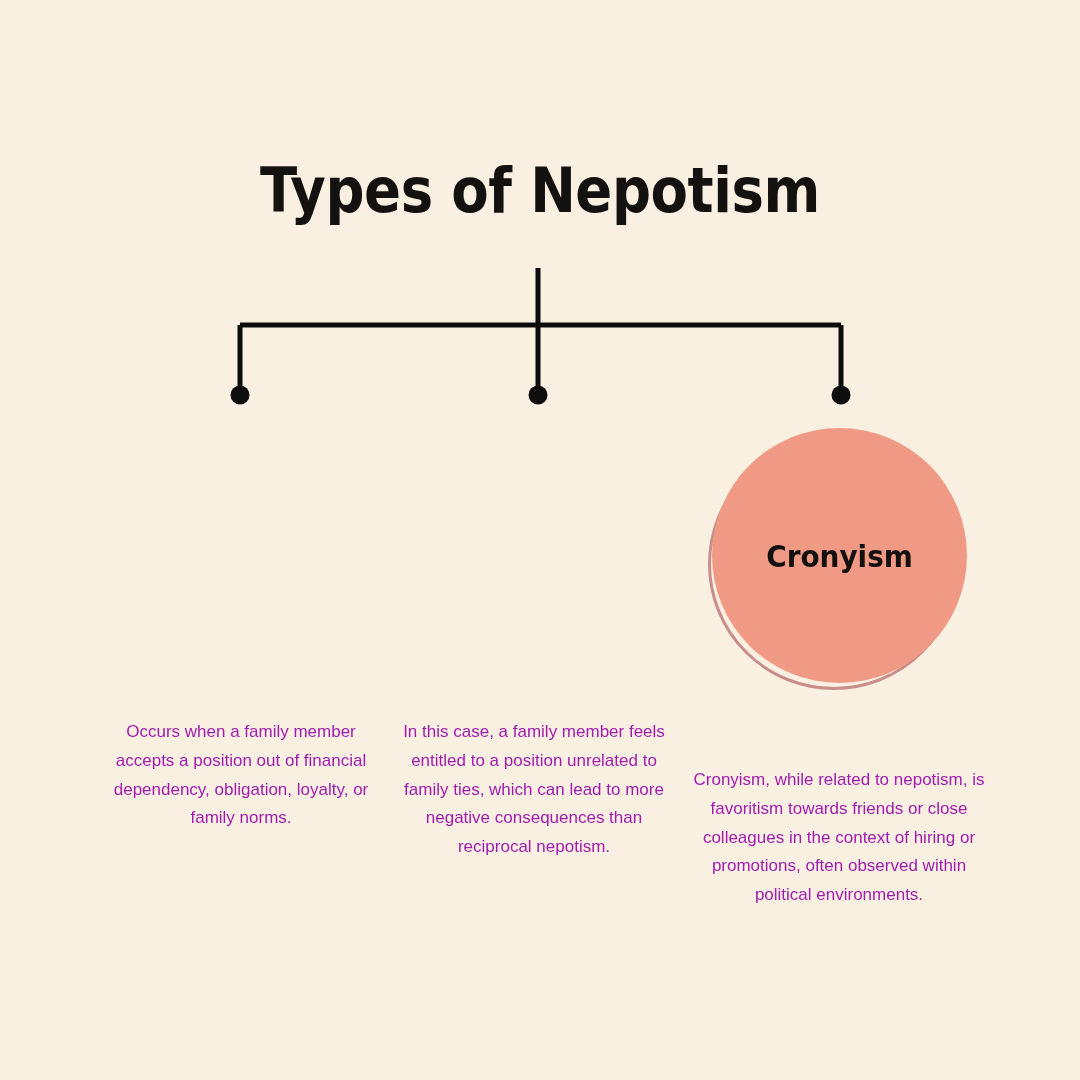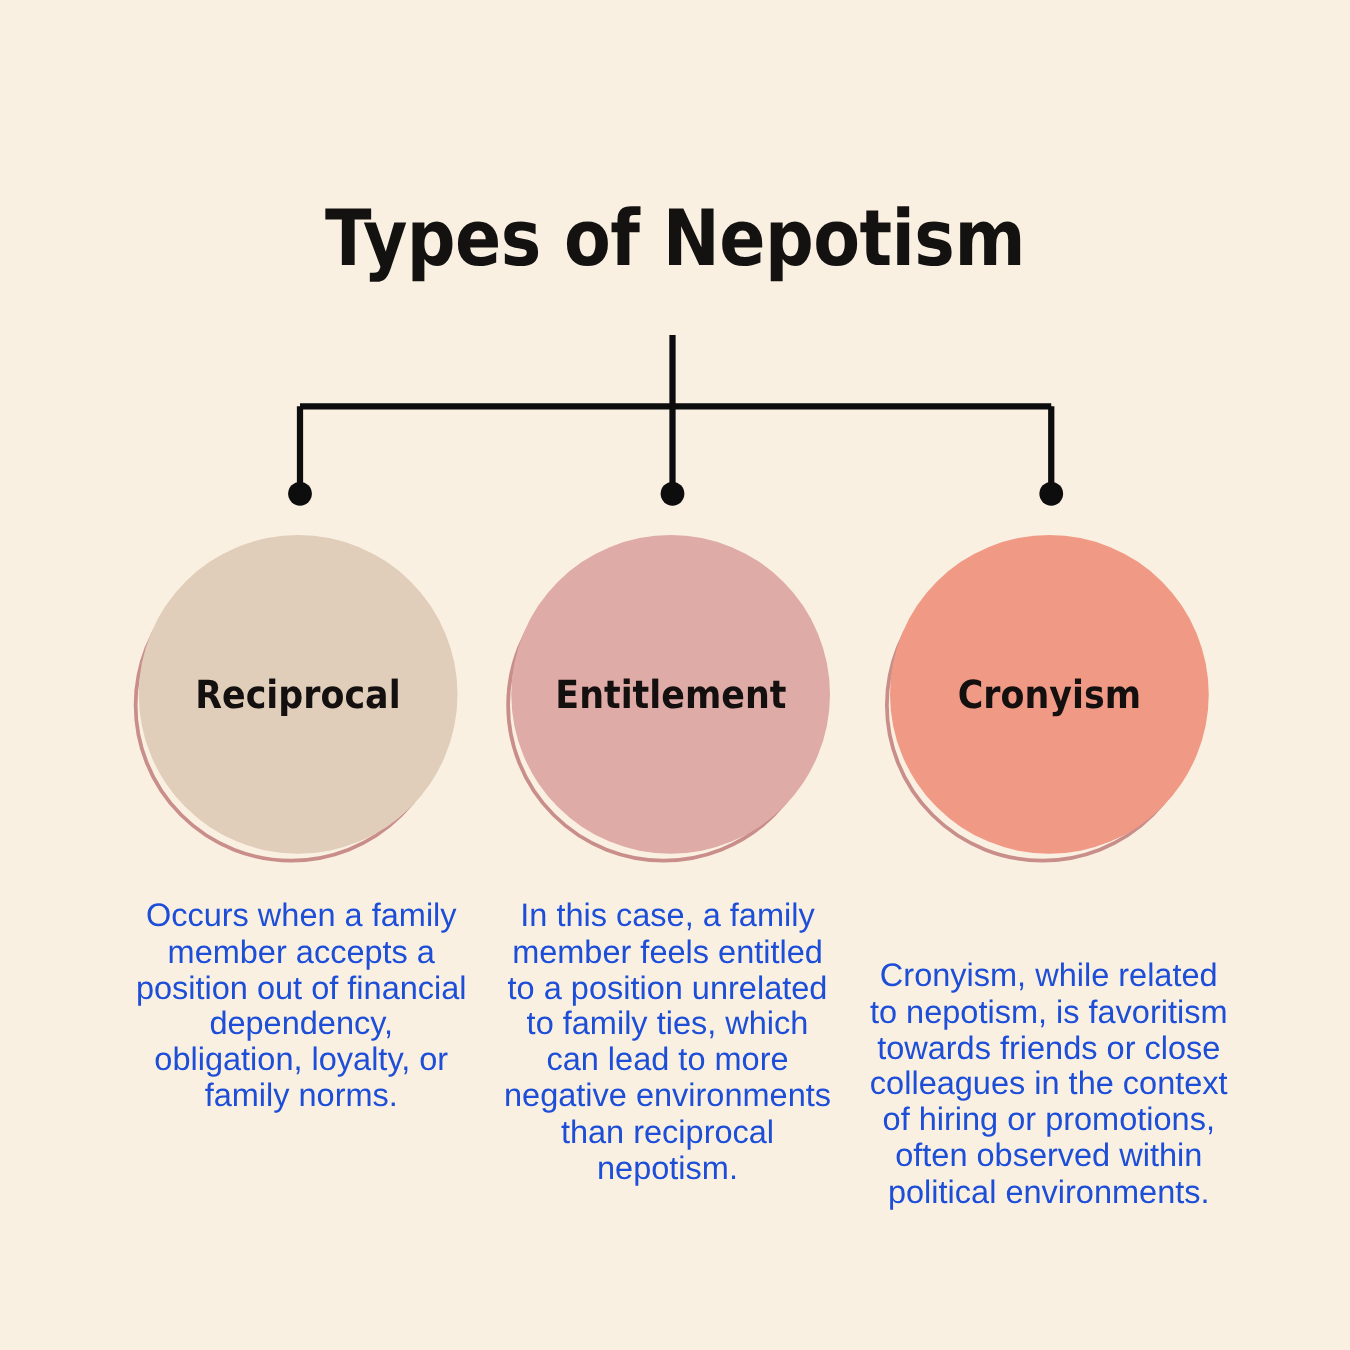--- a/index.html
+++ b/index.html
@@ -98,23 +98,23 @@
     position: absolute;
     left: 0;
     top: 718px;
     width: 1080px;
   }
   .desc {
     position: absolute;
     top: 0;
     text-align: center;
     font-family: "Liberation Sans", sans-serif;
-    font-size: 26px;
+    font-size: 17px;
     line-height: 28.8px;
-    color: #1d4ed8;
+    color: #a21caf;
   }
   .n0 { left: 111px; }
   .n1 { left: 409px; }
   .n2 { left: 712px; }
 
   .d0 { left: 105px;  width: 272px; }
   .d1 { left: 398px;  width: 272px; }
   .d2 { left: 693px;  width: 292px; margin-top: 48px; }
 </style>
 </head>
@@ -134,42 +134,30 @@
     </g>
     <g fill="#0d0d0d">
       <circle cx="240" cy="395" r="9.5"></circle>
       <circle cx="538" cy="395" r="9.5"></circle>
       <circle cx="841" cy="395" r="9.5"></circle>
     </g>
   </svg>
 
   <div class="circles-row">
 
-    <div class="node n0">
-      <div class="node-ring" style="border-color:#c98e8a"></div>
-      <div class="node-disc" style="background:#e0cdba">
-        <span class="node-label">Reciprocal</span>
-      </div>
-    </div>
 
-    <div class="node n1">
-      <div class="node-ring" style="border-color:#c98e8a"></div>
-      <div class="node-disc" style="background:#dfaba6">
-        <span class="node-label">Entitlement</span>
-      </div>
-    </div>
 
     <div class="node n2">
       <div class="node-ring" style="border-color:#c98e8a"></div>
       <div class="node-disc" style="background:#f09a86">
         <span class="node-label">Cronyism</span>
       </div>
     </div>
 
   </div>
 
   <div class="descs">
     <div class="desc d0">Occurs when a family member accepts a position out of financial dependency, obligation, loyalty, or family norms.</div>
-    <div class="desc d1">In this case, a family member feels entitled to a position unrelated to family ties, which can lead to more negative environments than reciprocal nepotism.</div>
+    <div class="desc d1">In this case, a family member feels entitled to a position unrelated to family ties, which can lead to more negative consequences than reciprocal nepotism.</div>
     <div class="desc d2">Cronyism, while related to nepotism, is favoritism towards friends or close colleagues in the context of hiring or promotions, often observed within political environments.</div>
   </div>
 
 </div>
 
 </body></html>

